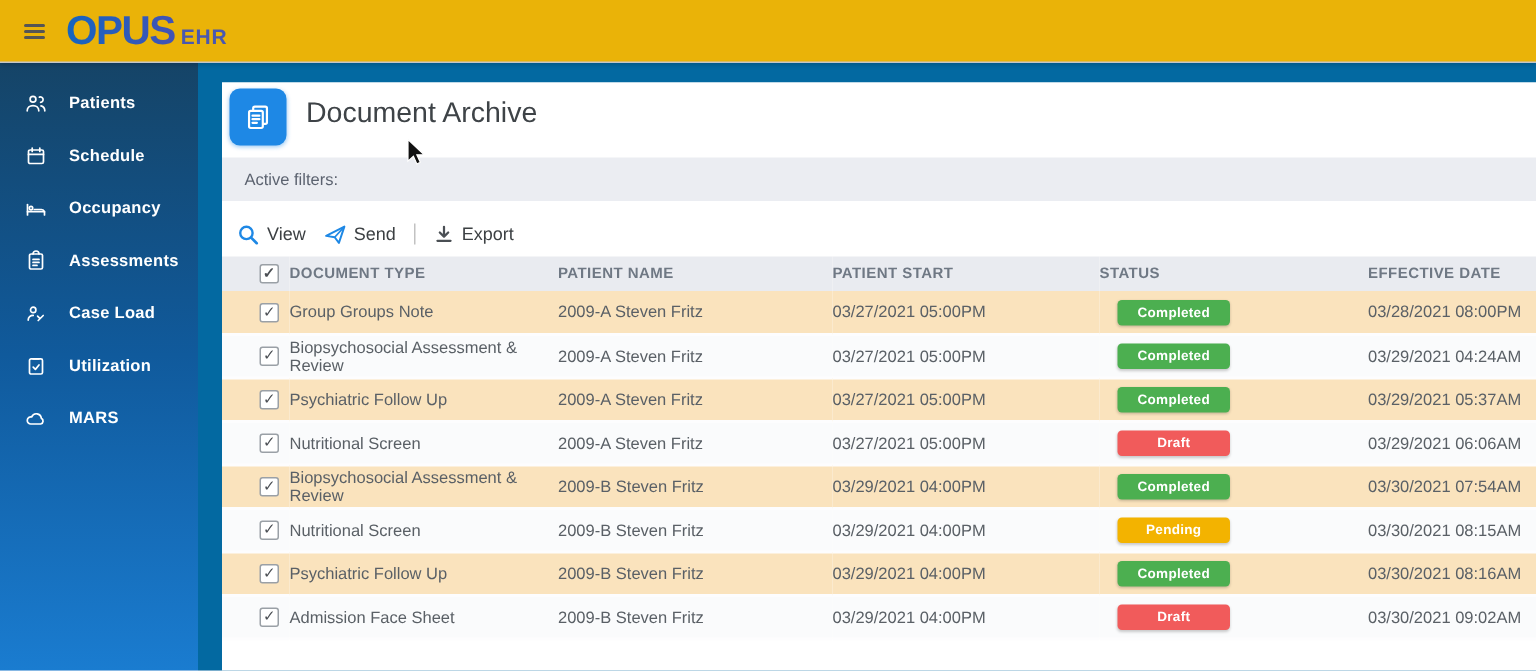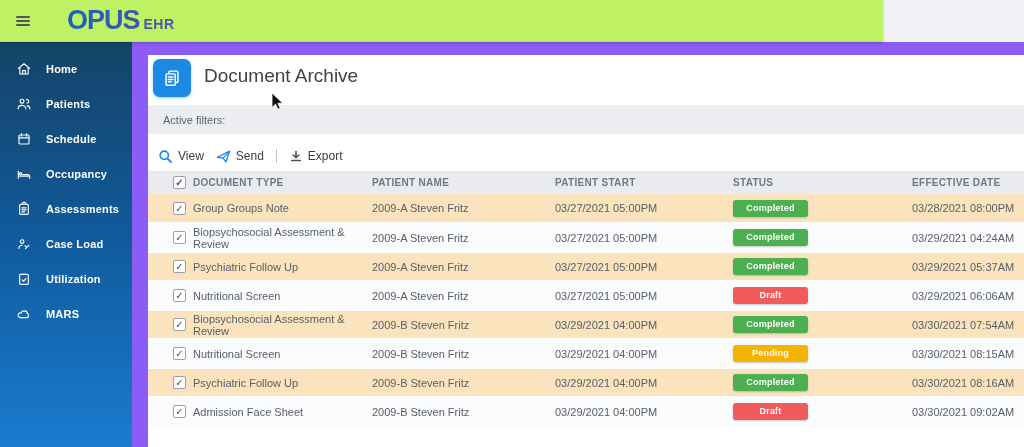--- a/index.html
+++ b/index.html
@@ -1,22 +1,22 @@
 <!DOCTYPE html>
 <html><head>
 <meta charset="utf-8">
 <style>
   * { margin:0; padding:0; box-sizing:border-box; }
   html,body { width:1024px; height:447px; overflow:hidden; background:#f1f2f6;
               font-family:"Liberation Sans", sans-serif; }
 
   
-  .topbar { position:absolute; left:0; top:0; width:883px; height:42px; background:#bef264;
+  .topbar { position:absolute; left:0; top:0; width:1024px; height:42px; background:#eab308;
             border-bottom:1px solid #c6c6c6; box-shadow:0 1px 3px rgba(0,0,0,.18); z-index:5;
-            display:flex; align-items:center;gap:23px; }
+            display:flex; align-items:center; }
   .hamburger { margin-left:16px; width:14px; cursor:pointer; }
   .hamburger span { display:block; height:2px; background:#555; margin:2px 0; border-radius:1px; }
   .logo { margin-left:14px; display:flex; align-items:baseline; }
   .logo-main { font-size:27px; font-weight:800; letter-spacing:-1px;
                background:linear-gradient(90deg,#1565c0,#4353b4);
                -webkit-background-clip:text; background-clip:text; color:transparent; }
   .logo-sub { font-size:14px; font-weight:700; color:#4a58b0; margin-left:4px; letter-spacing:.5px; }
 
   
   .sidebar { position:absolute; left:0; top:42px; width:132px; height:405px;
@@ -25,21 +25,21 @@
   .side-item { height:35px; display:flex; align-items:center; padding-left:16px;
                color:#fff; cursor:pointer; }
   .side-item .s-icon { width:17px; height:17px; flex:0 0 17px; display:flex; align-items:center; }
   .side-item .s-icon svg { width:16px; height:16px; }
   .side-item .s-label { margin-left:13px; font-size:11px; font-weight:700; letter-spacing:.2px; white-space:nowrap; }
   .side-item.active { background:#2296f3; border-radius:0 10px 10px 0; margin-right:7px; box-shadow:0 1px 3px rgba(0,0,0,.25); }
   .side-item.active .active-dot { display:block; }
   .active-dot { display:none; width:7px; height:7px; border-radius:50%; background:#fff; margin-left:8px; }
 
   
-  .main { position:absolute; left:132px; top:42px; right:0; bottom:0; background:#8b5cf6; }
+  .main { position:absolute; left:132px; top:42px; right:0; bottom:0; background:#0369a1; }
   .card { position:absolute; left:16px; top:13px; right:0; bottom:0; background:#fff; }
 
   .title-row { position:absolute; left:0; top:0; right:0; height:48px; background:#fff; }
   .doc-archive-icon { position:absolute; left:5px; top:4px; width:38px; height:38px;
                       background:#1e88e5; border-radius:7px; display:flex; align-items:center;
                       justify-content:center; box-shadow:0 1px 3px rgba(30,136,229,.45); }
   .page-title { position:absolute; left:56px; top:10px; font-size:19px; color:#3e4347; font-weight:400; }
 
   .filters-bar { position:absolute; left:0; top:50px; right:0; height:29px; background:#ebedf2;
                  display:flex; align-items:center; }
@@ -59,52 +59,41 @@
              text-align:left; letter-spacing:.3px; padding:0; }
   tbody td { height:29px; font-size:11px; color:#5a6066; padding:0; border-bottom:2px solid #fdfdfe; }
   tr.row-odd td  { background:#fae3bd; }
   tr.row-even td { background:#fafbfc; }
   .checkbox { display:inline-block; width:13px; height:13px; margin-left:25px; background:#fff;
               border:1px solid #9aa0a6; border-radius:2px; text-align:center; line-height:11px;
               font-size:10px; color:#4b4f54; cursor:pointer; }
   th .checkbox { background:#fff; }
   .badge { display:inline-block; width:75px; line-height:17px; border-radius:3px; color:#fff;
            font-size:9px; font-weight:700; text-align:center; letter-spacing:.2px;
-           box-shadow:0 1px 2px rgba(0,0,0,.2); }
+           box-shadow:0 1px 2px rgba(0,0,0,.2);margin-left:12px; }
 
   
   .cursor { position:absolute; left:270px; top:92px; z-index:9; pointer-events:none; }
 </style>
 </head>
 <body>
 
 <div class="topbar">
   <div class="hamburger">
     <span></span>
       <span></span>
       <span></span>
   </div>
   <div class="logo">
     <span class="logo-main">OPUS</span>
     <span class="logo-sub">EHR</span>
   </div>
 </div>
 
 <nav class="sidebar">
-    <div class="side-item">
-    <span class="s-icon">
-        <svg viewBox="0 0 24 24" fill="none" stroke="#fff" stroke-width="1.7" stroke-linecap="round" stroke-linejoin="round">
-          <path d="M3.5 11 L12 4.2 L20.5 11"></path>
-          <path d="M5.8 9.5 V19.5 H18.2 V9.5"></path>
-          <path d="M10 19.5 V14.2 H14 V19.5"></path>
-        </svg>
-      </span>
-    <span class="s-label">Home</span>
-
-  </div>
     <div class="side-item">
     <span class="s-icon">
         <svg viewBox="0 0 24 24" fill="none" stroke="#fff" stroke-width="1.7" stroke-linecap="round">
           <circle cx="9" cy="7.8" r="2.9"></circle>
           <path d="M3.2 19.3 c0-3.2 2.6-5.2 5.8-5.2 s5.8 2 5.8 5.2"></path>
           <path d="M15.4 5.6 a2.7 2.7 0 1 1 1.2 5.2"></path>
           <path d="M17 14.4 c2.3.6 3.8 2.4 3.8 4.9"></path>
         </svg>
       </span>
     <span class="s-label">Patients</span>

